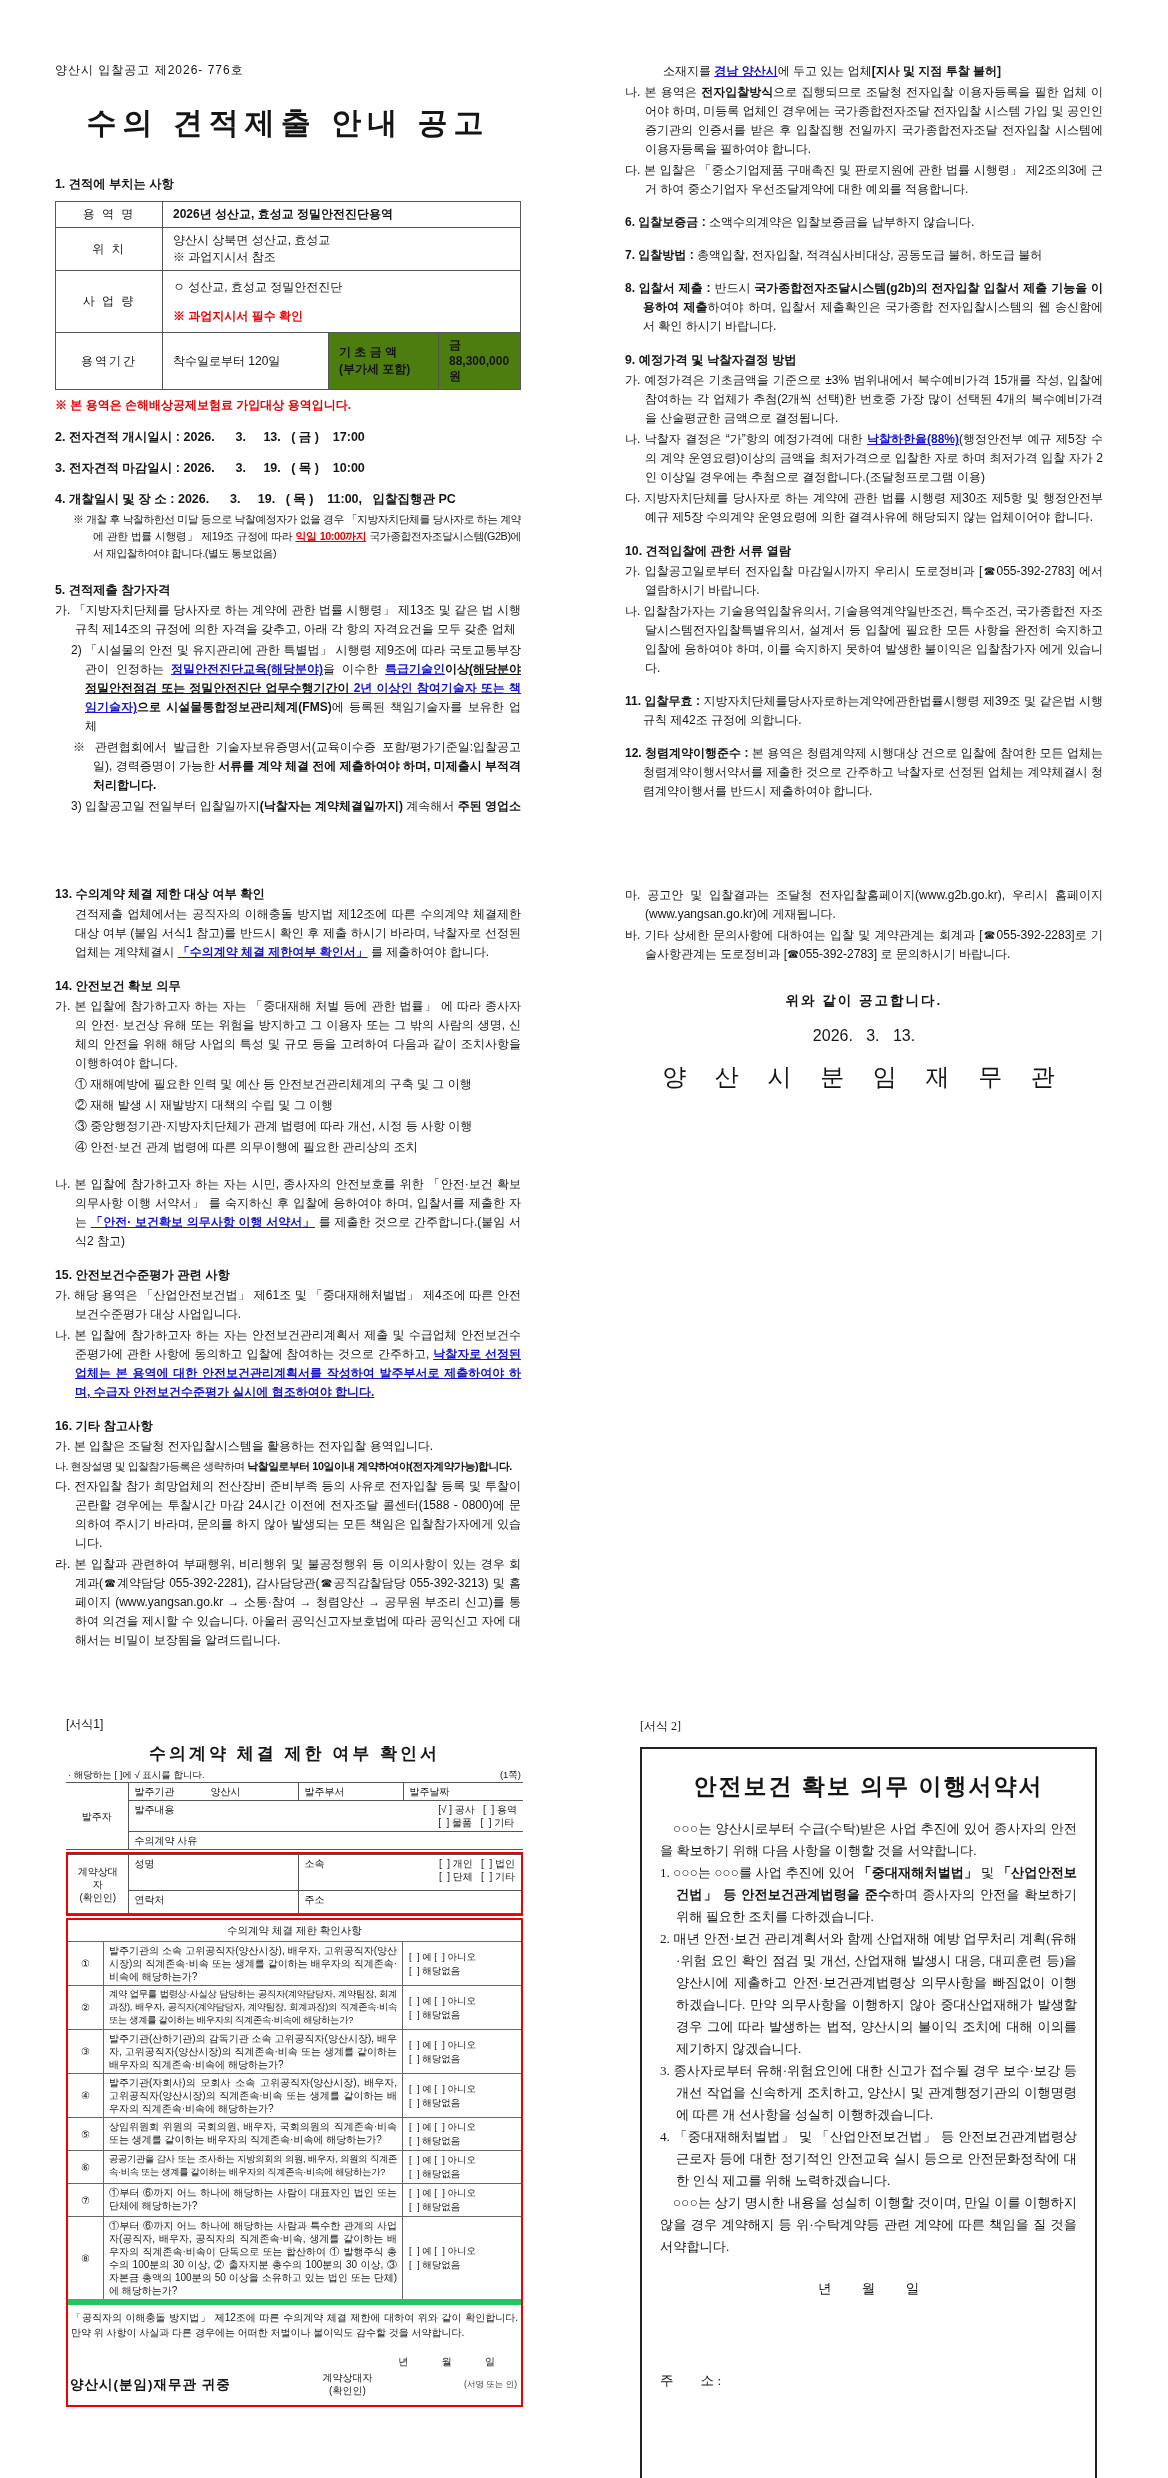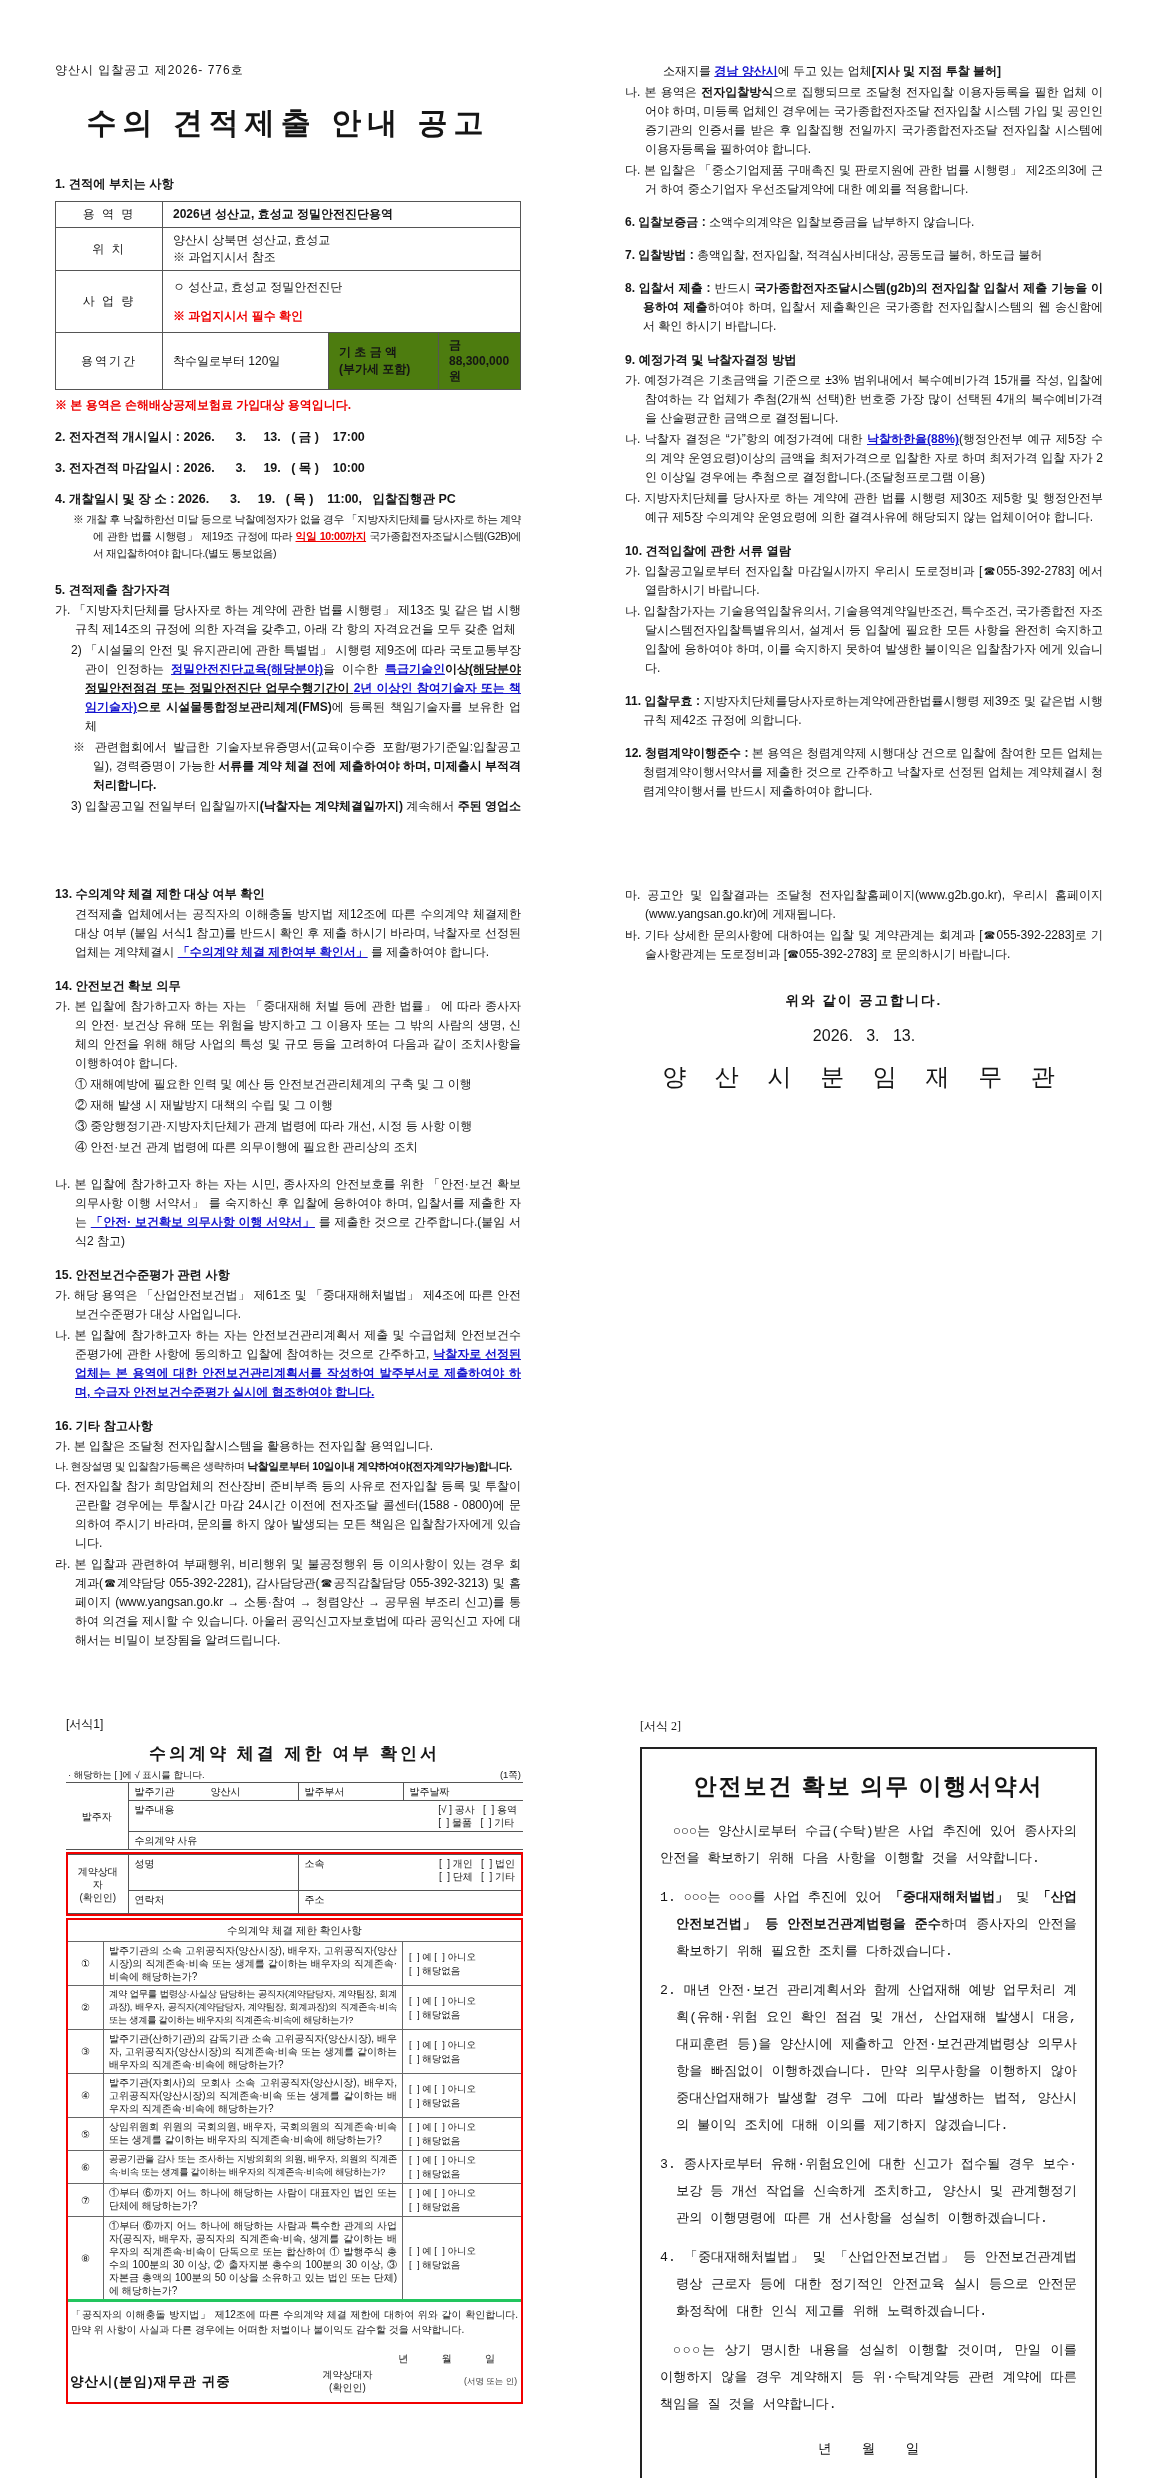--- a/index.html
+++ b/index.html
@@ -63,37 +63,37 @@
   .redbox{border:2px solid #f20000;margin-top:2px;}
   .rb1 .f1t td{border-color:#555;}
   .rb1 .f1t td:first-child{border-left:none;}
   .plab{line-height:13px;}
   .chk-header{text-align:center;font-size:10.5px;padding:4px 0;}
   .chk-row{display:grid;grid-template-columns:36px 1fr 118px;border-top:1px solid #666;}
   .chk-row .no{border-right:1px solid #666;display:flex;align-items:center;justify-content:center;font-size:10px;}
   .chk-row .txt{padding:2px 5px;text-align:justify;border-right:1px solid #666;font-size:10px;line-height:13px;}
   .chk-row .txt.cds{font-size:9.3px;letter-spacing:-0.3px;}
   .chk-row .ans{padding:2px 2px 2px 6px;display:flex;flex-direction:column;justify-content:center;font-size:9.5px;line-height:14px;}
-  .confirm{border-top:3px solid #22c55e;padding:5px 3px;font-size:10px;line-height:15px;text-align:justify;}
+  .confirm{border-top:6px solid #22c55e;padding:5px 3px;font-size:10px;line-height:15px;text-align:justify;}
   .f1-date{text-align:right;padding-right:26px;margin-top:10px;font-size:10px;}
   .sig-row{display:flex;align-items:center;justify-content:space-between;padding:3px 4px 8px 2px;}
   .recipient{font-size:13.5px;font-weight:700;letter-spacing:1px;}
   .signer{font-size:10px;text-align:center;line-height:13px;}
   .sign-note{font-size:8.5px;color:#333;}
 
   
   .announce{font-weight:700;font-size:13.5px;margin-top:28px;letter-spacing:2px;}
   .an-date{margin-top:17px;font-size:16px;}
   .authority{margin-top:16px;font-size:24px;letter-spacing:11px;font-weight:500;}
 
   
   .f2-label{font-size:12px;margin-bottom:12px;font-family:"Liberation Serif",serif;}
   .f2-box{border:2px solid #222;padding:14px 18px 18px;}
   .f2-title{font-size:23px;font-weight:800;text-align:center;letter-spacing:2px;margin:8px 0 16px;}
-  .f2-p{font-family:Liberation Mono, monospace;font-size:13.2px;line-height:27px;text-align:justify;margin-top:12px;}
+  .f2-p{font-family:Liberation Serif, serif;font-size:13.2px;line-height:22px;text-align:justify;}
   .f2-ind{text-indent:13px;}
   .f2-item{padding-left:16px;text-indent:-16px;}
   .f2-date{font-family:"Liberation Serif",serif;text-align:center;white-space:pre;margin-top:22px;font-size:13.5px;}
   .f2-sig{font-family:"Liberation Serif",serif;margin-top:18px;line-height:26px;white-space:pre;font-size:13.5px;}
 </style>
 </head>
 <body>
 
 <div class="sheet">
 

